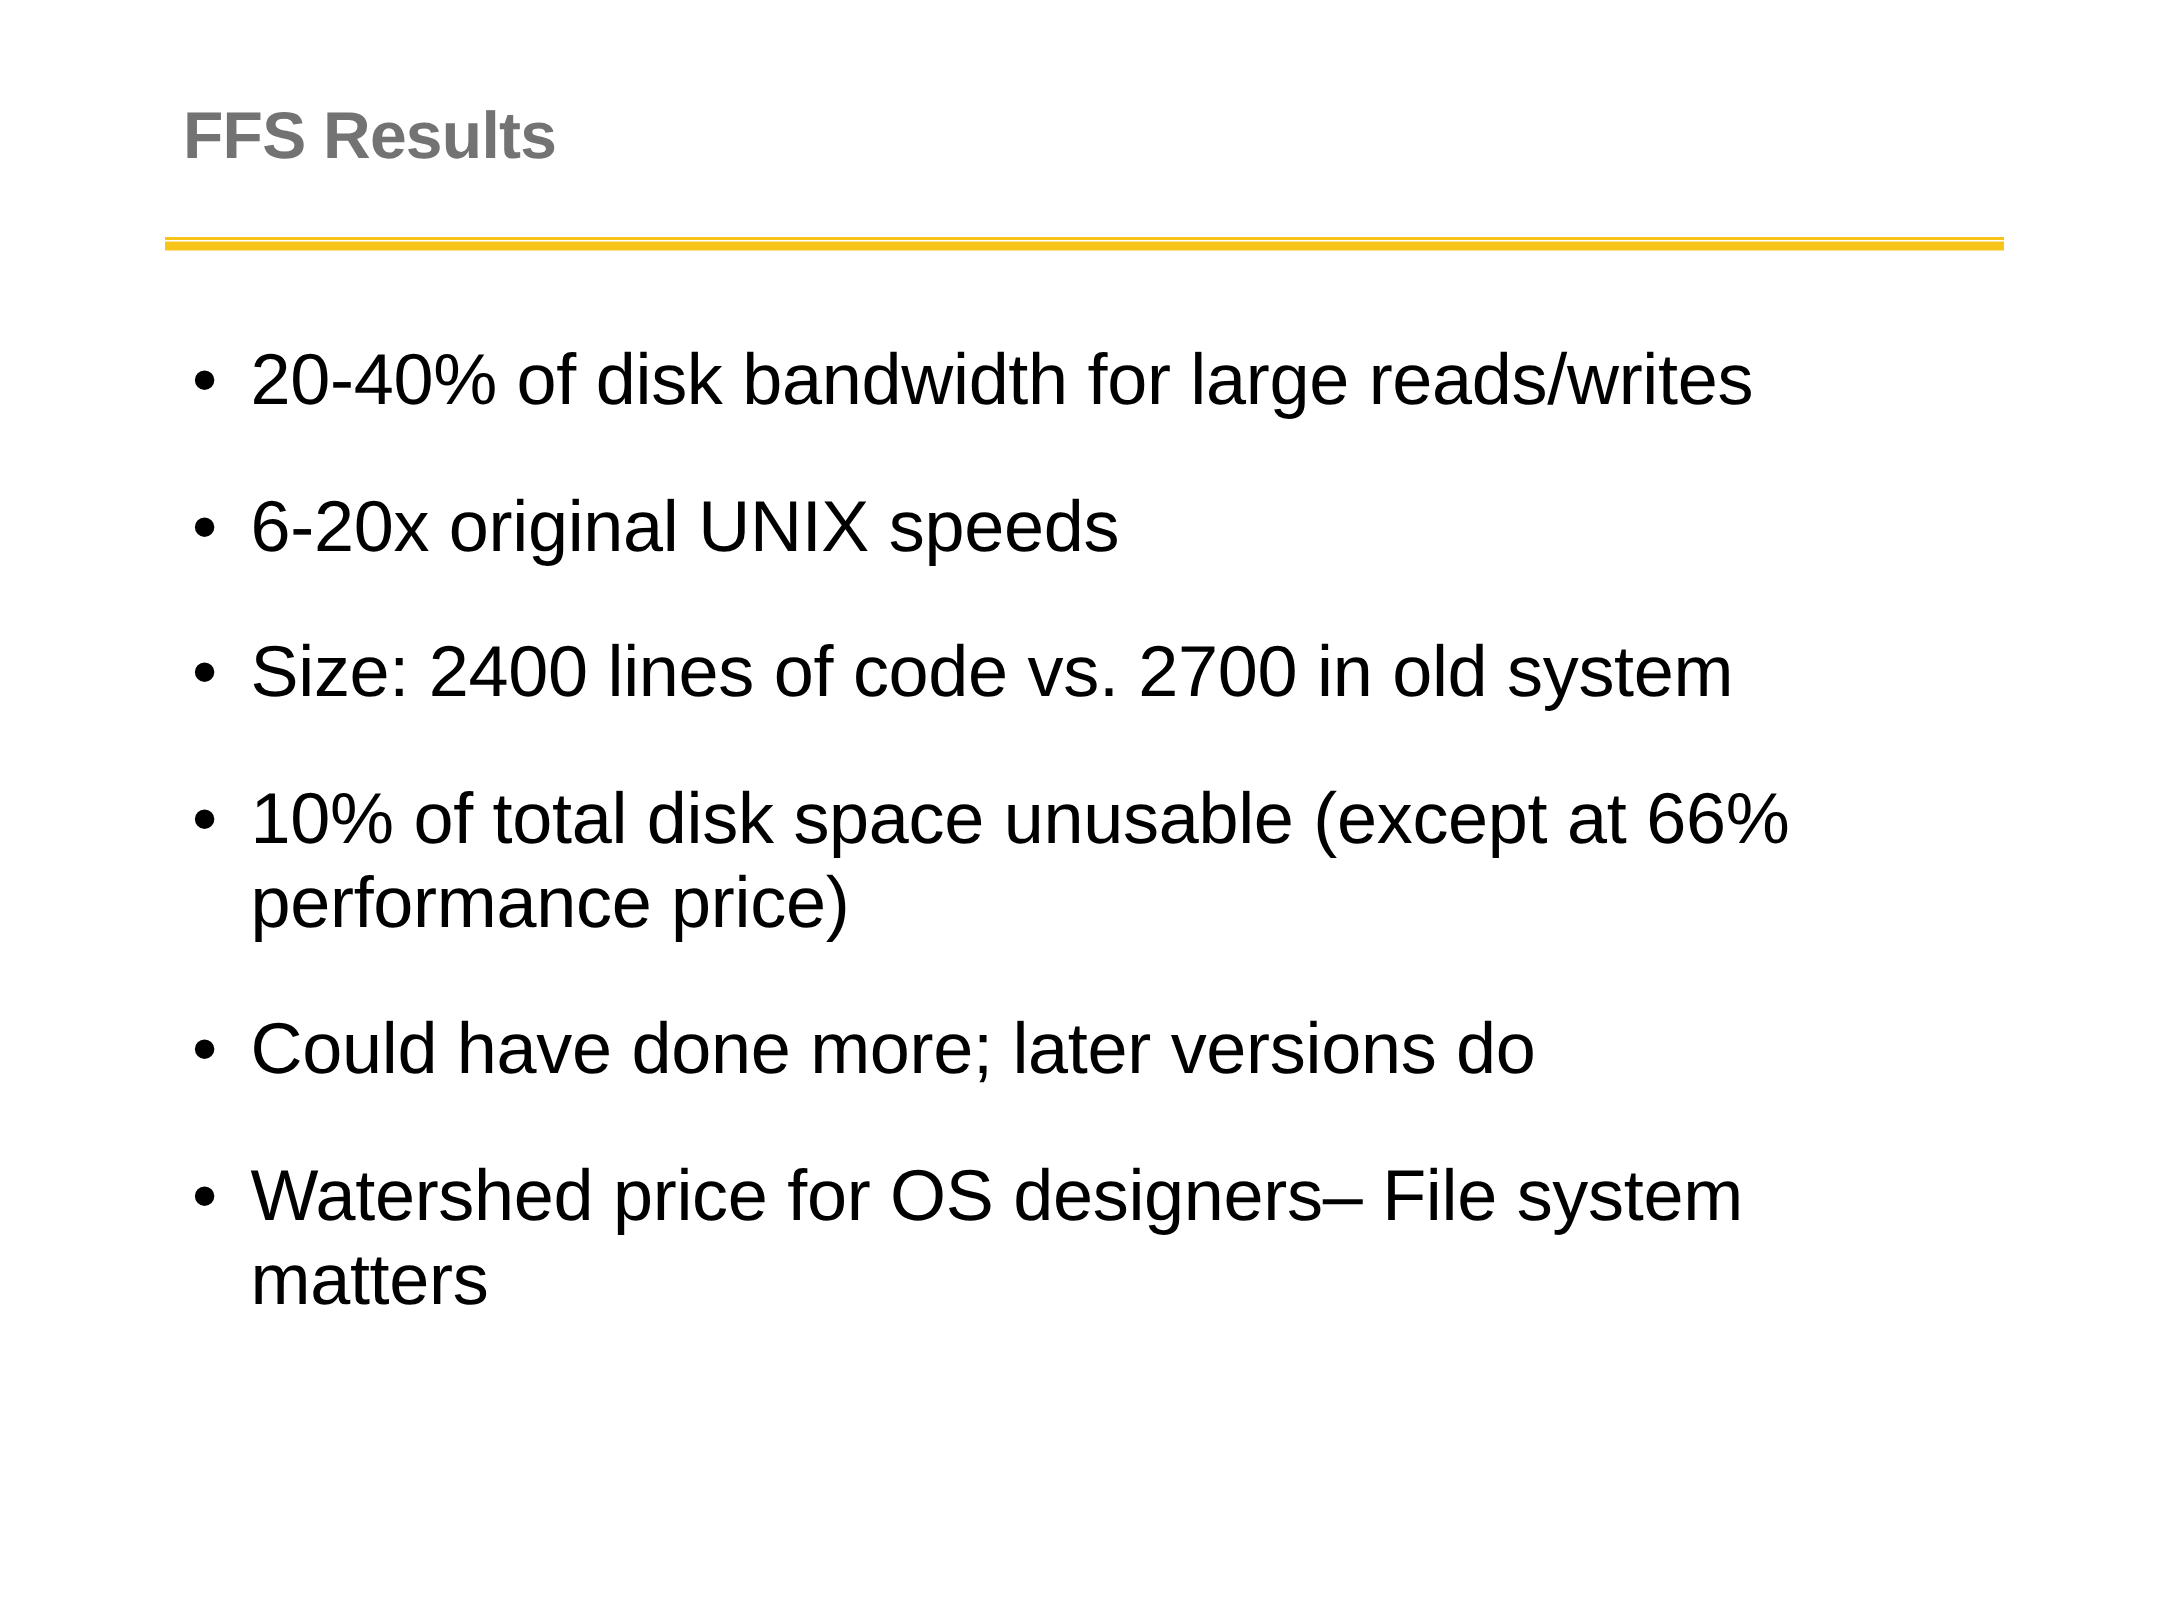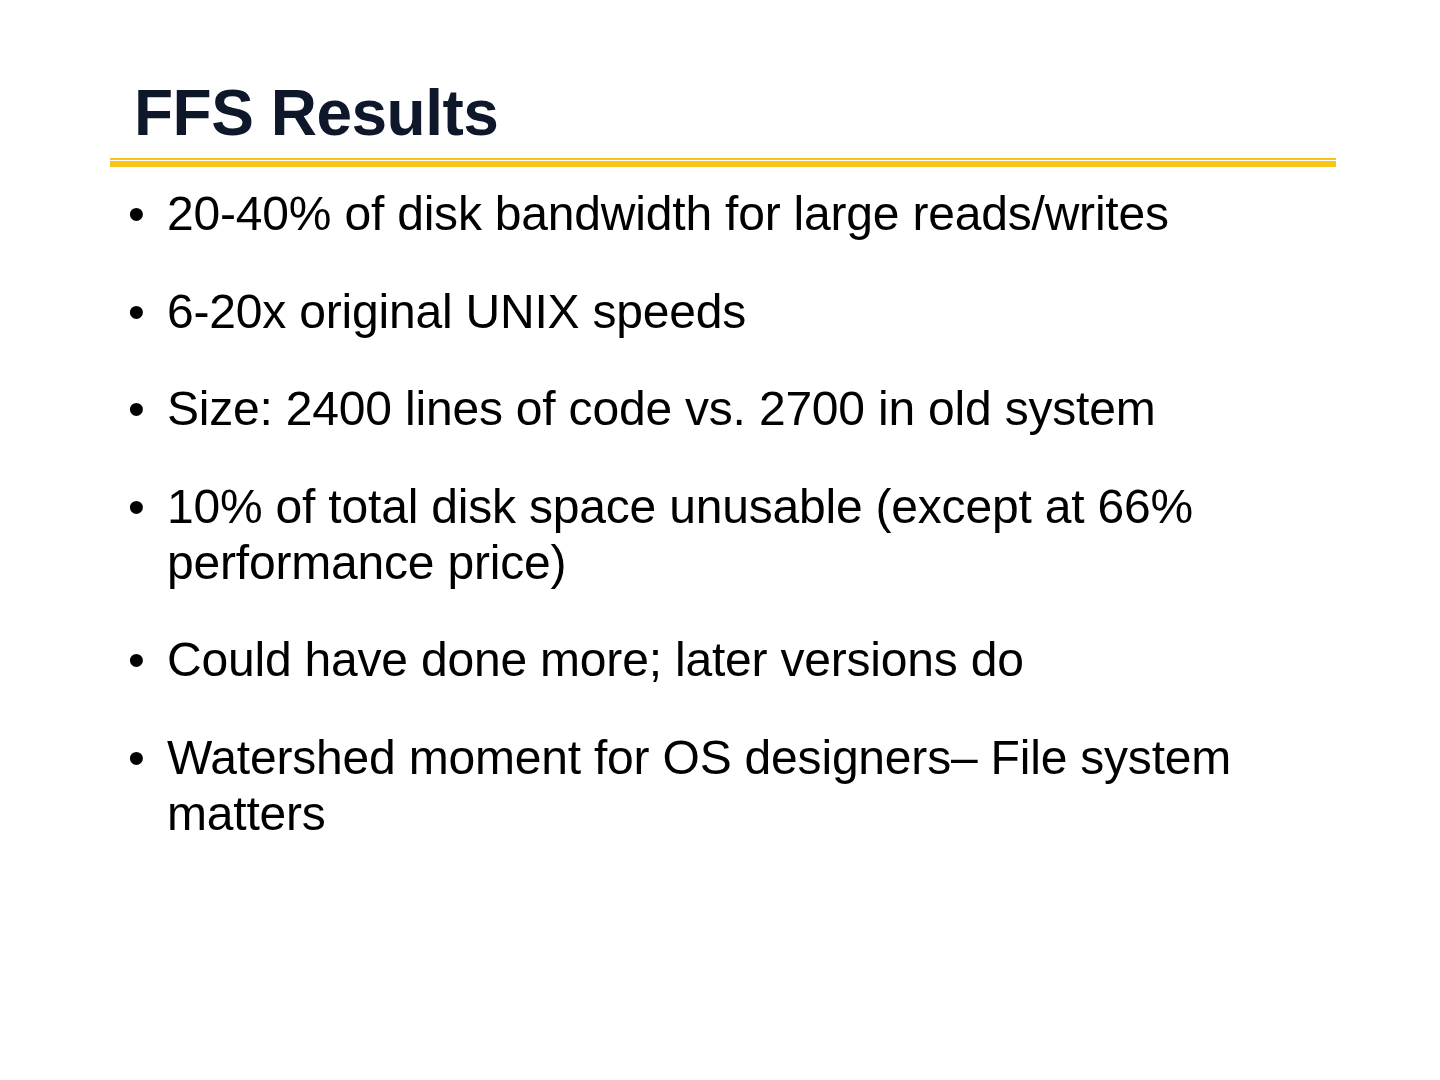--- a/index.html
+++ b/index.html
@@ -21,26 +21,26 @@
   }
 
   
   #title-block {
     position: absolute;
     left: 110px;
     top: 68px;
     width: 1230px;
   }
   #slide-title {
-    font-size: 64px;
+    font-size: 44px;
     font-weight: bold;
-    color: #0f172a;
+    color: #737373;
     letter-spacing: -0.5px;
     line-height: 1.05;
-    margin: 12px;
+    margin: 0;
     padding: 0 0 0 12px;
     white-space: nowrap;
   }
   #title-rule {
     position: absolute;
     left: 110px;
     top: 158px;
     width: 1226px;
     height: 9px;
   }
@@ -88,20 +88,21 @@
     left: 18px;
     top: 0;
     width: 22px;
     font-size: 48px;
     line-height: 1.16;
     color: #000000;
     text-align: left;
   }
   .bullet-text {
     display: block;
+    margin-top: 40px;
   }
 </style>
 </head>
 <body>
 
 <div id="slide">
 
   <div id="title-block">
     <h1 id="slide-title">FFS Results</h1>
   </div>
@@ -134,18 +135,18 @@
       <span class="bullet-text">10% of total disk space unusable (except at 66% performance price)</span>
     </li>
 
     <li class="bullet-item">
       <span class="bullet-marker">•</span>
       <span class="bullet-text">Could have done more; later versions do</span>
     </li>
 
     <li class="bullet-item">
       <span class="bullet-marker">•</span>
-      <span class="bullet-text">Watershed moment for OS designers– File system matters</span>
+      <span class="bullet-text">Watershed price for OS designers– File system matters</span>
     </li>
 
   </ul>
 
 </div>
 
 </body></html>

